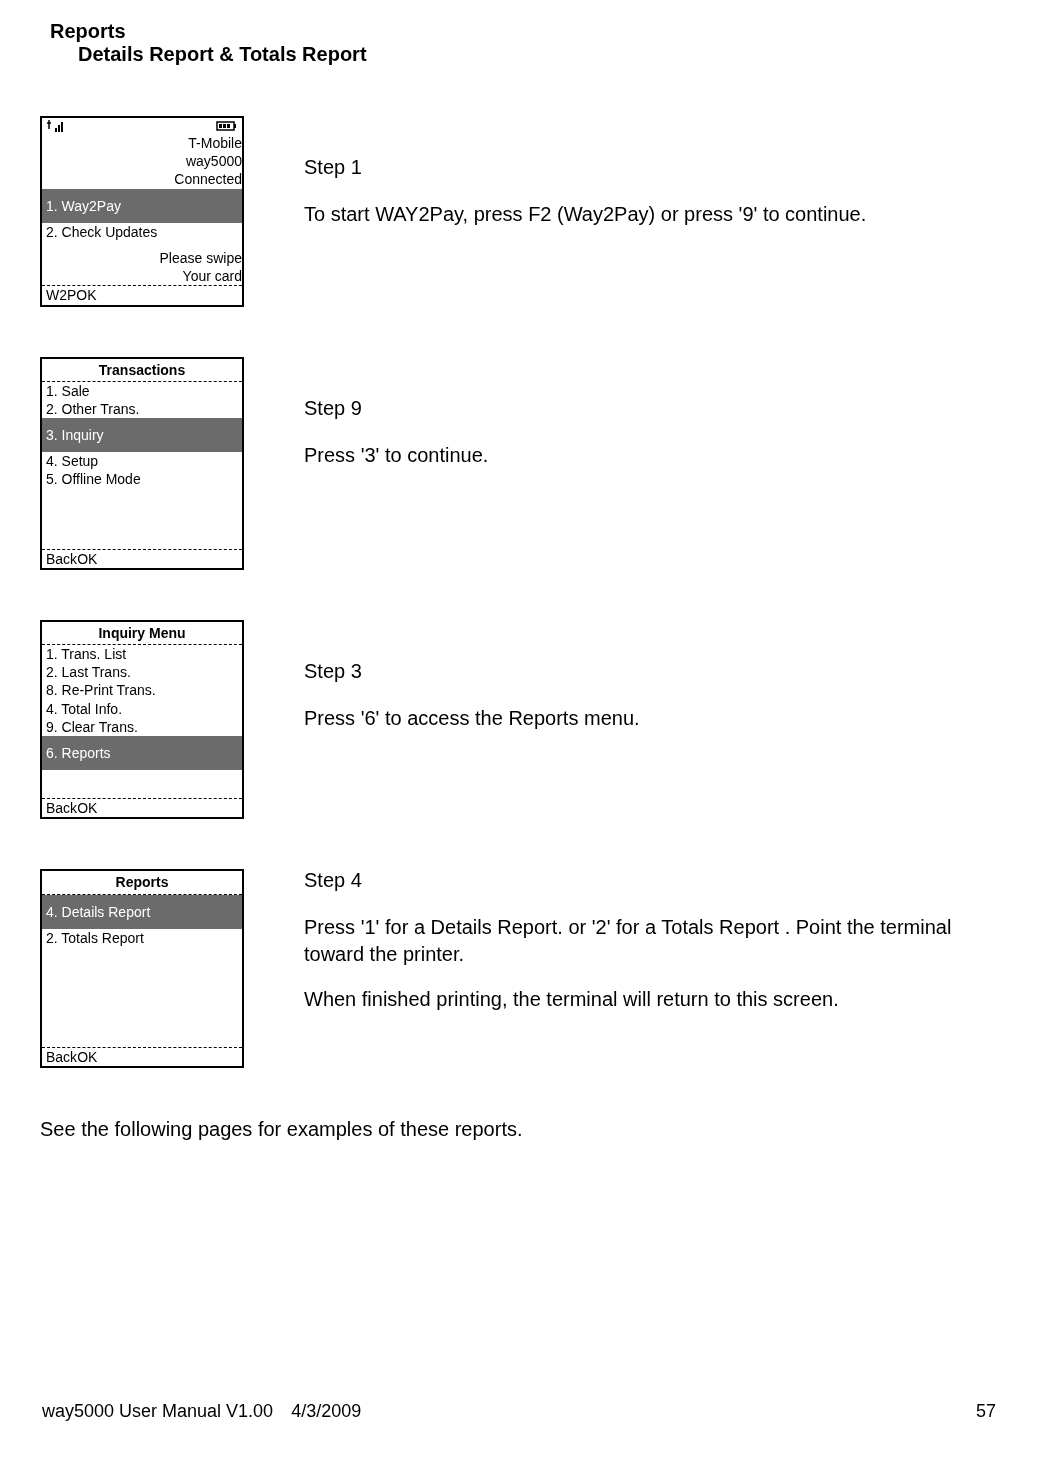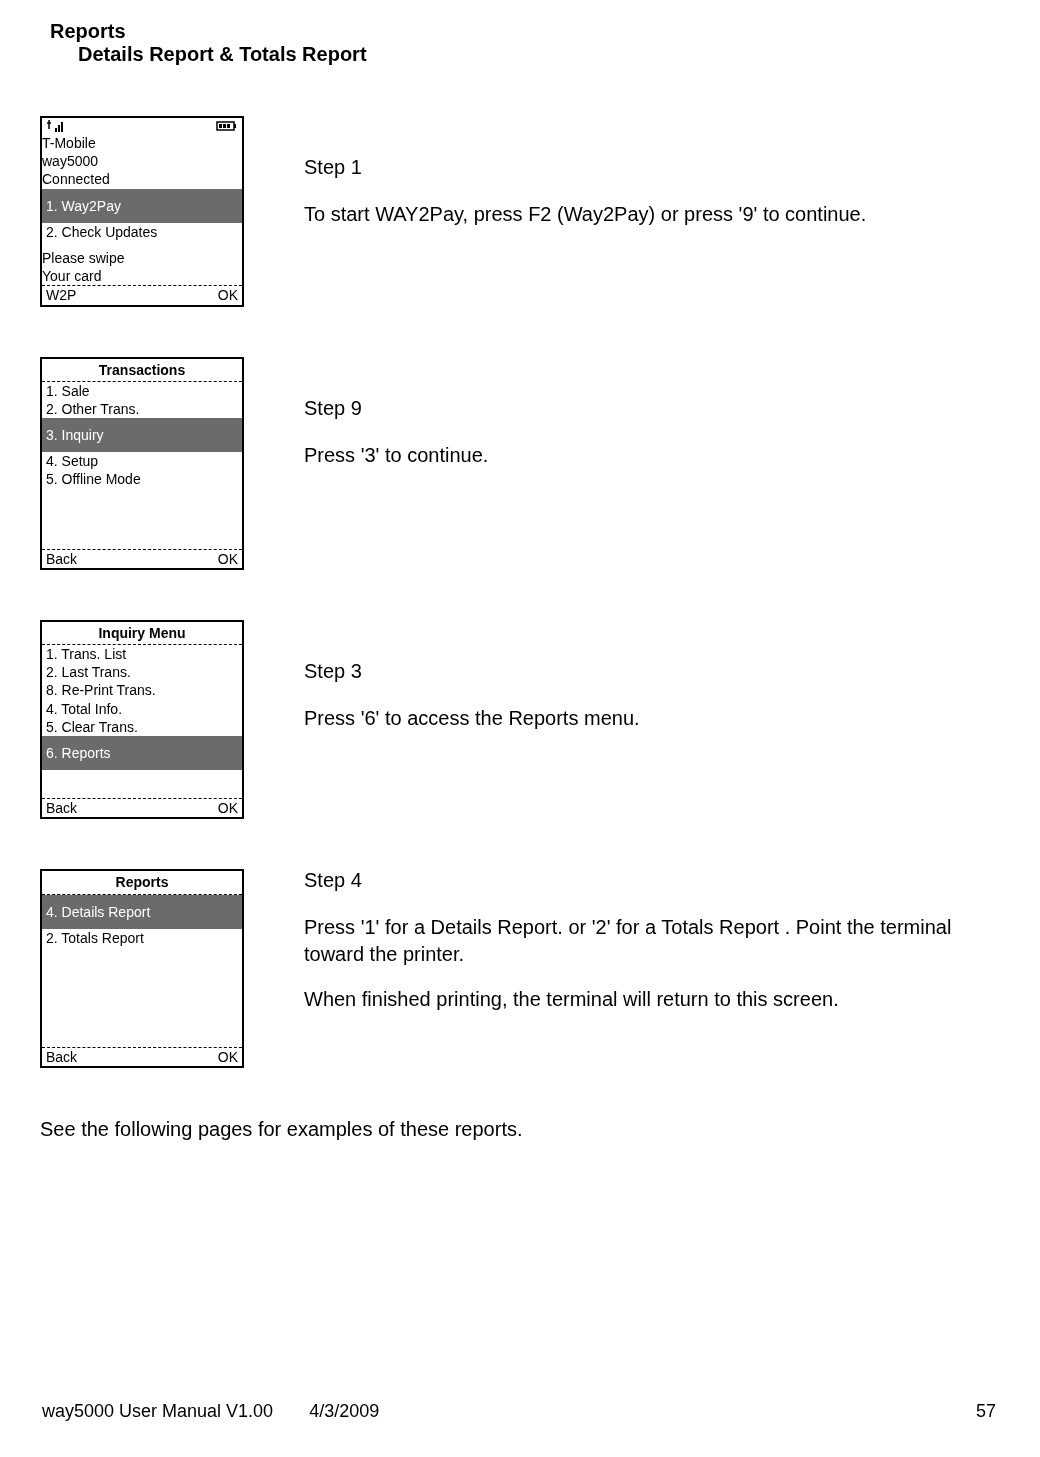--- a/index.html
+++ b/index.html
@@ -28,34 +28,33 @@
     font-size: 14px;
     line-height: 1.3;
     flex-shrink: 0;
     background: #fff;
   }
   .term-statusbar {
     display: flex;
     justify-content: space-between;
     padding: 2px 4px;
   }
-  .term-center { text-align: left; }
+  .term-center { text-align: right; }
   .term-row { padding: 0 4px; }
   .term-dark {
     background: #6b6b6b;
     color: #fff;
     padding: 8px 4px;
   }
   .term-dashed {
     border-top: 1px dashed #000;
     margin: 0;
   }
   .term-foot {
     display: flex;
-    justify-content: space-between;
     padding: 0 4px;
   }
   .term-title {
     font-weight: bold;
     text-align: center;
     padding: 2px 0;
   }
   .term-spacer { height: 60px; }
   .term-spacer-sm { height: 28px; }
   .step-text {
@@ -68,21 +67,21 @@
   .step-body p { margin: 0 0 18px 0; }
   .mid-note { margin-left: 0; margin-bottom: 260px; font-size: 20px; }
   .footer {
     display: flex;
     justify-content: space-between;
     font-size: 18px;
     margin-top: 40px;
     padding-left: 2px;
     padding-right: 4px;
   }
-  .footer-left { display:flex; gap: 36px; }
+  .footer-left { display:flex; gap: 18px; }
   svg { display:block; }
 </style>
 </head>
 <body>
 
 <div class="header-titles">
   <div class="header-title1">Reports</div>
   <div class="header-title2">Details Report &amp; Totals Report</div>
 </div>
 
@@ -154,21 +153,21 @@
 </div>
 
 <div class="step-row">
   <div class="terminal">
     <div class="term-title">Inquiry Menu</div>
     <div class="term-dashed"></div>
     <div class="term-row">1. Trans. List</div>
     <div class="term-row">2. Last Trans.</div>
     <div class="term-row">8. Re-Print Trans.</div>
     <div class="term-row">4. Total Info.</div>
-    <div class="term-row">5. Clear Trans.</div>
+    <div class="term-row">9. Clear Trans.</div>
     <div class="term-dark">6. Reports</div>
     <div class="term-spacer-sm"></div>
     <div class="term-dashed"></div>
     <div class="term-foot">
       <span>Back</span>
       <span>OK</span>
     </div>
   </div>
   <div class="step-text">
     <div class="step-label">Step 3</div>

